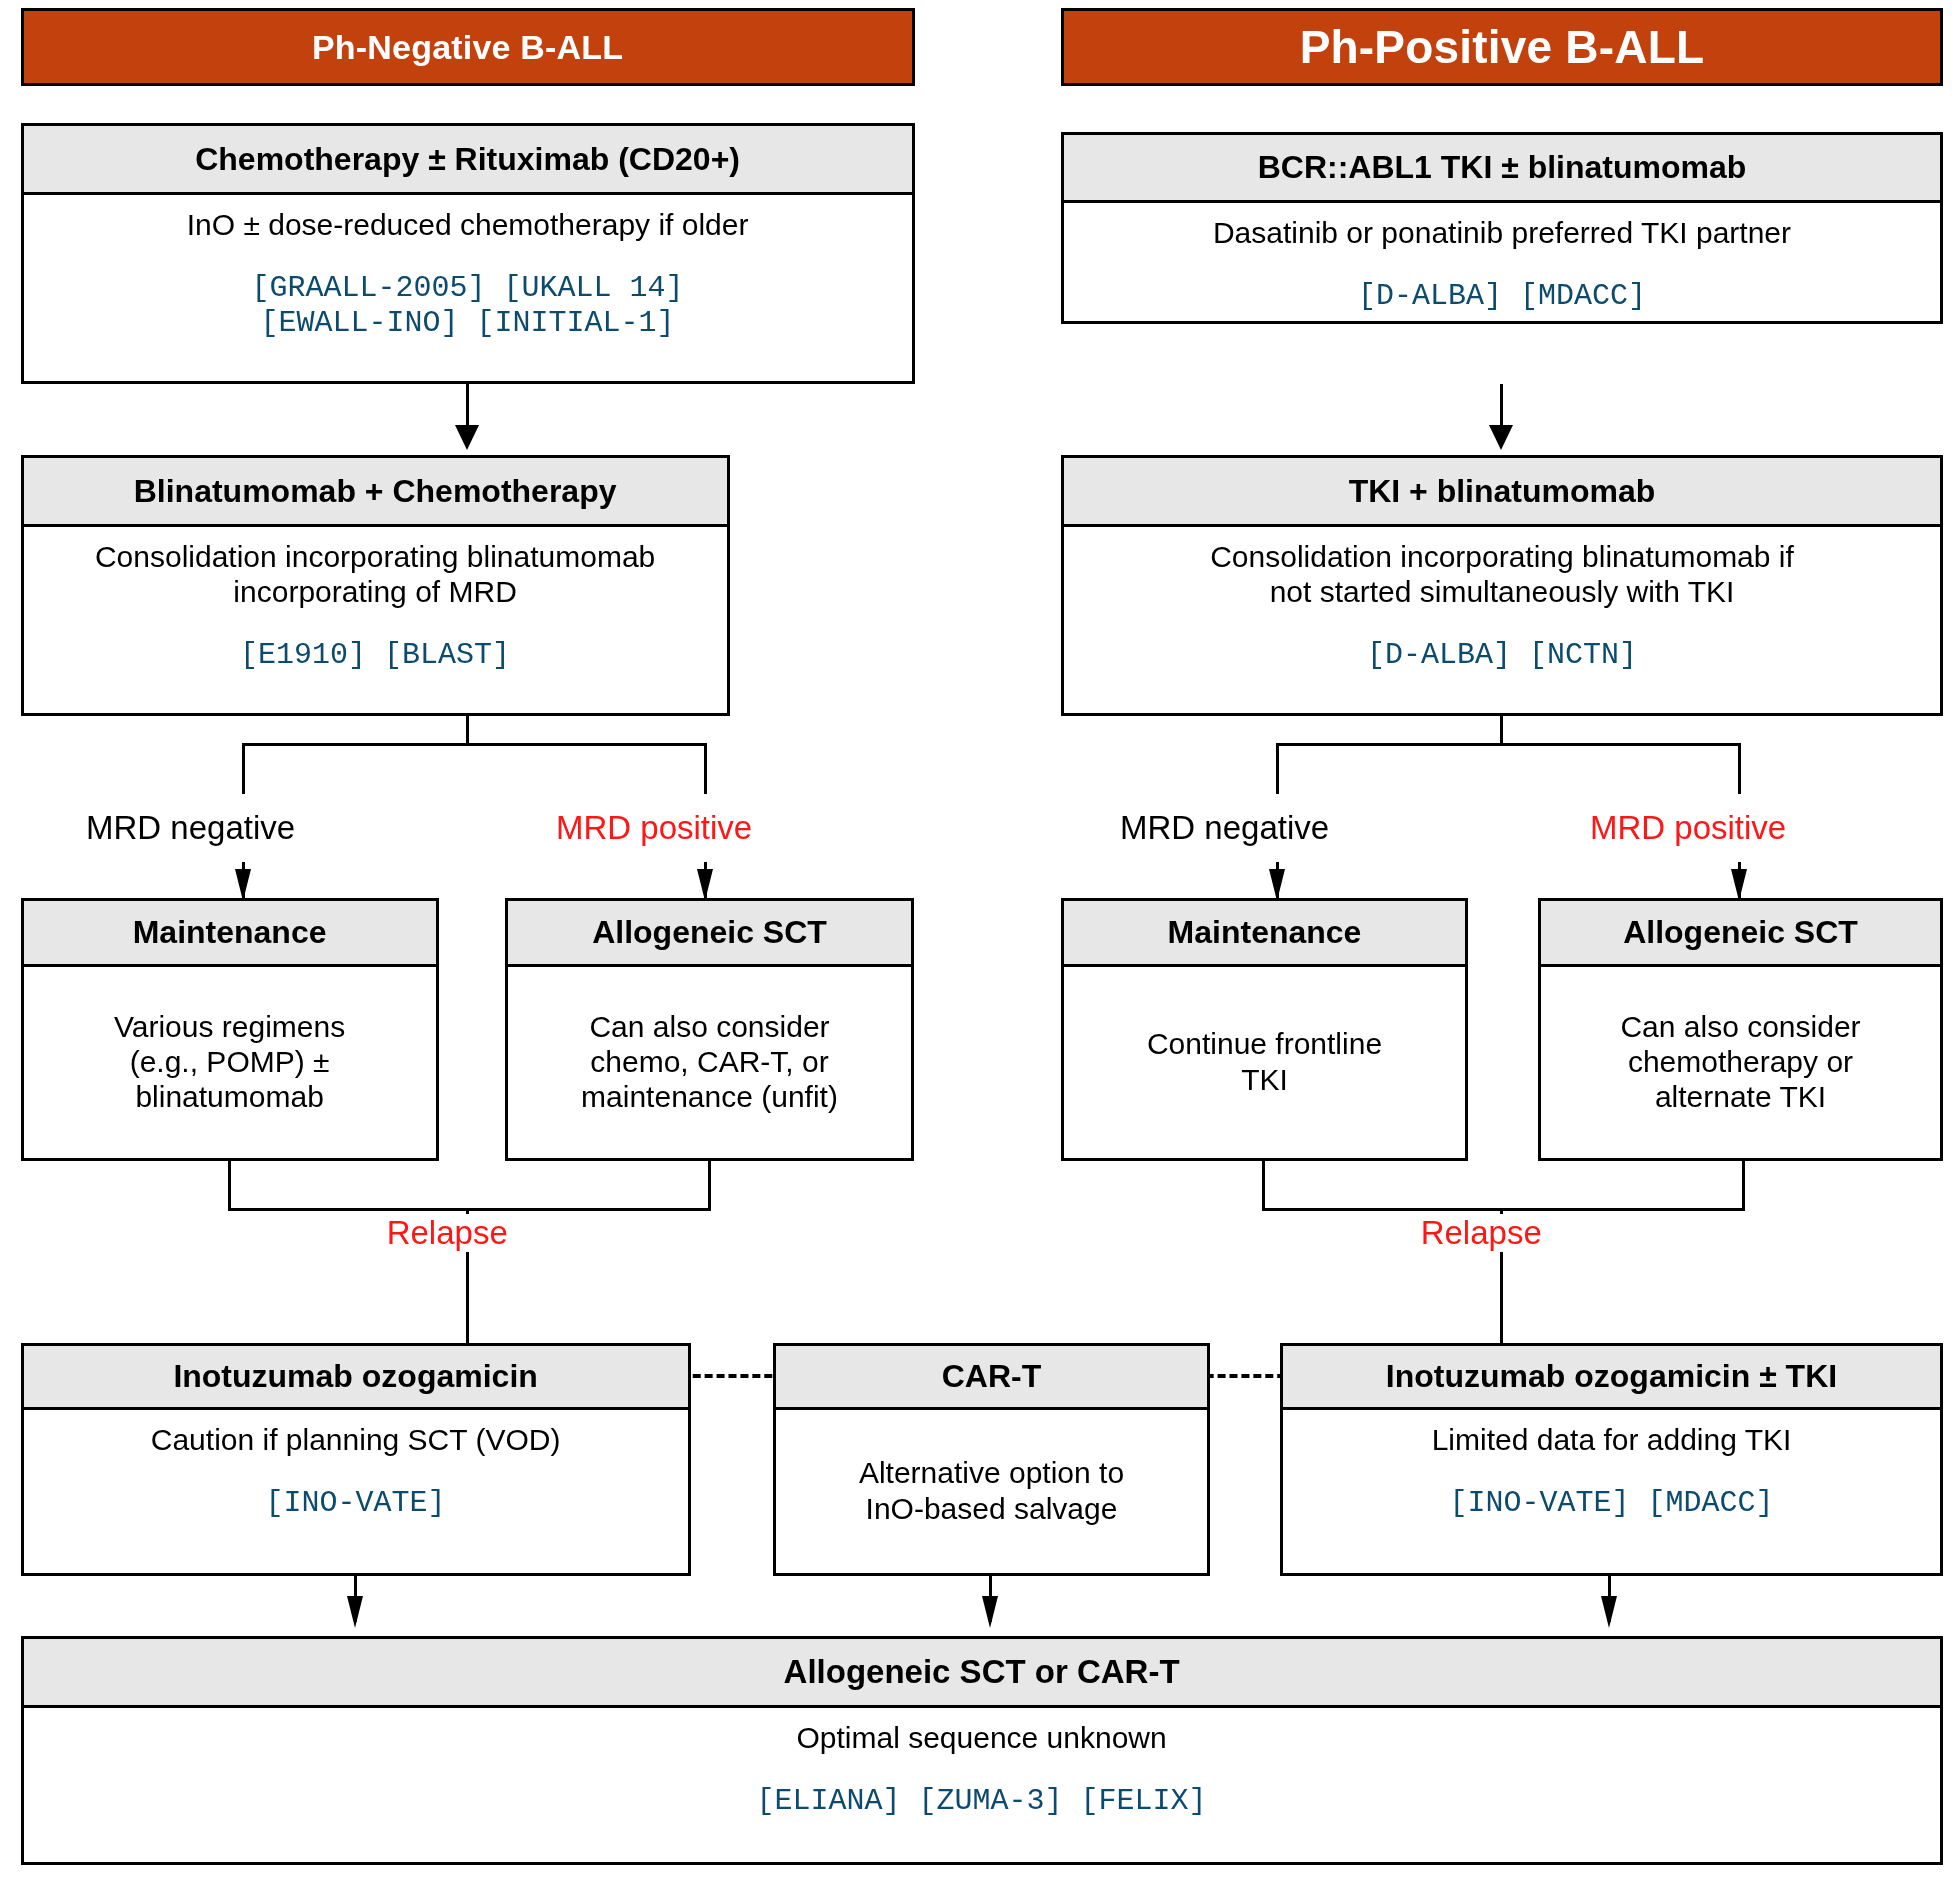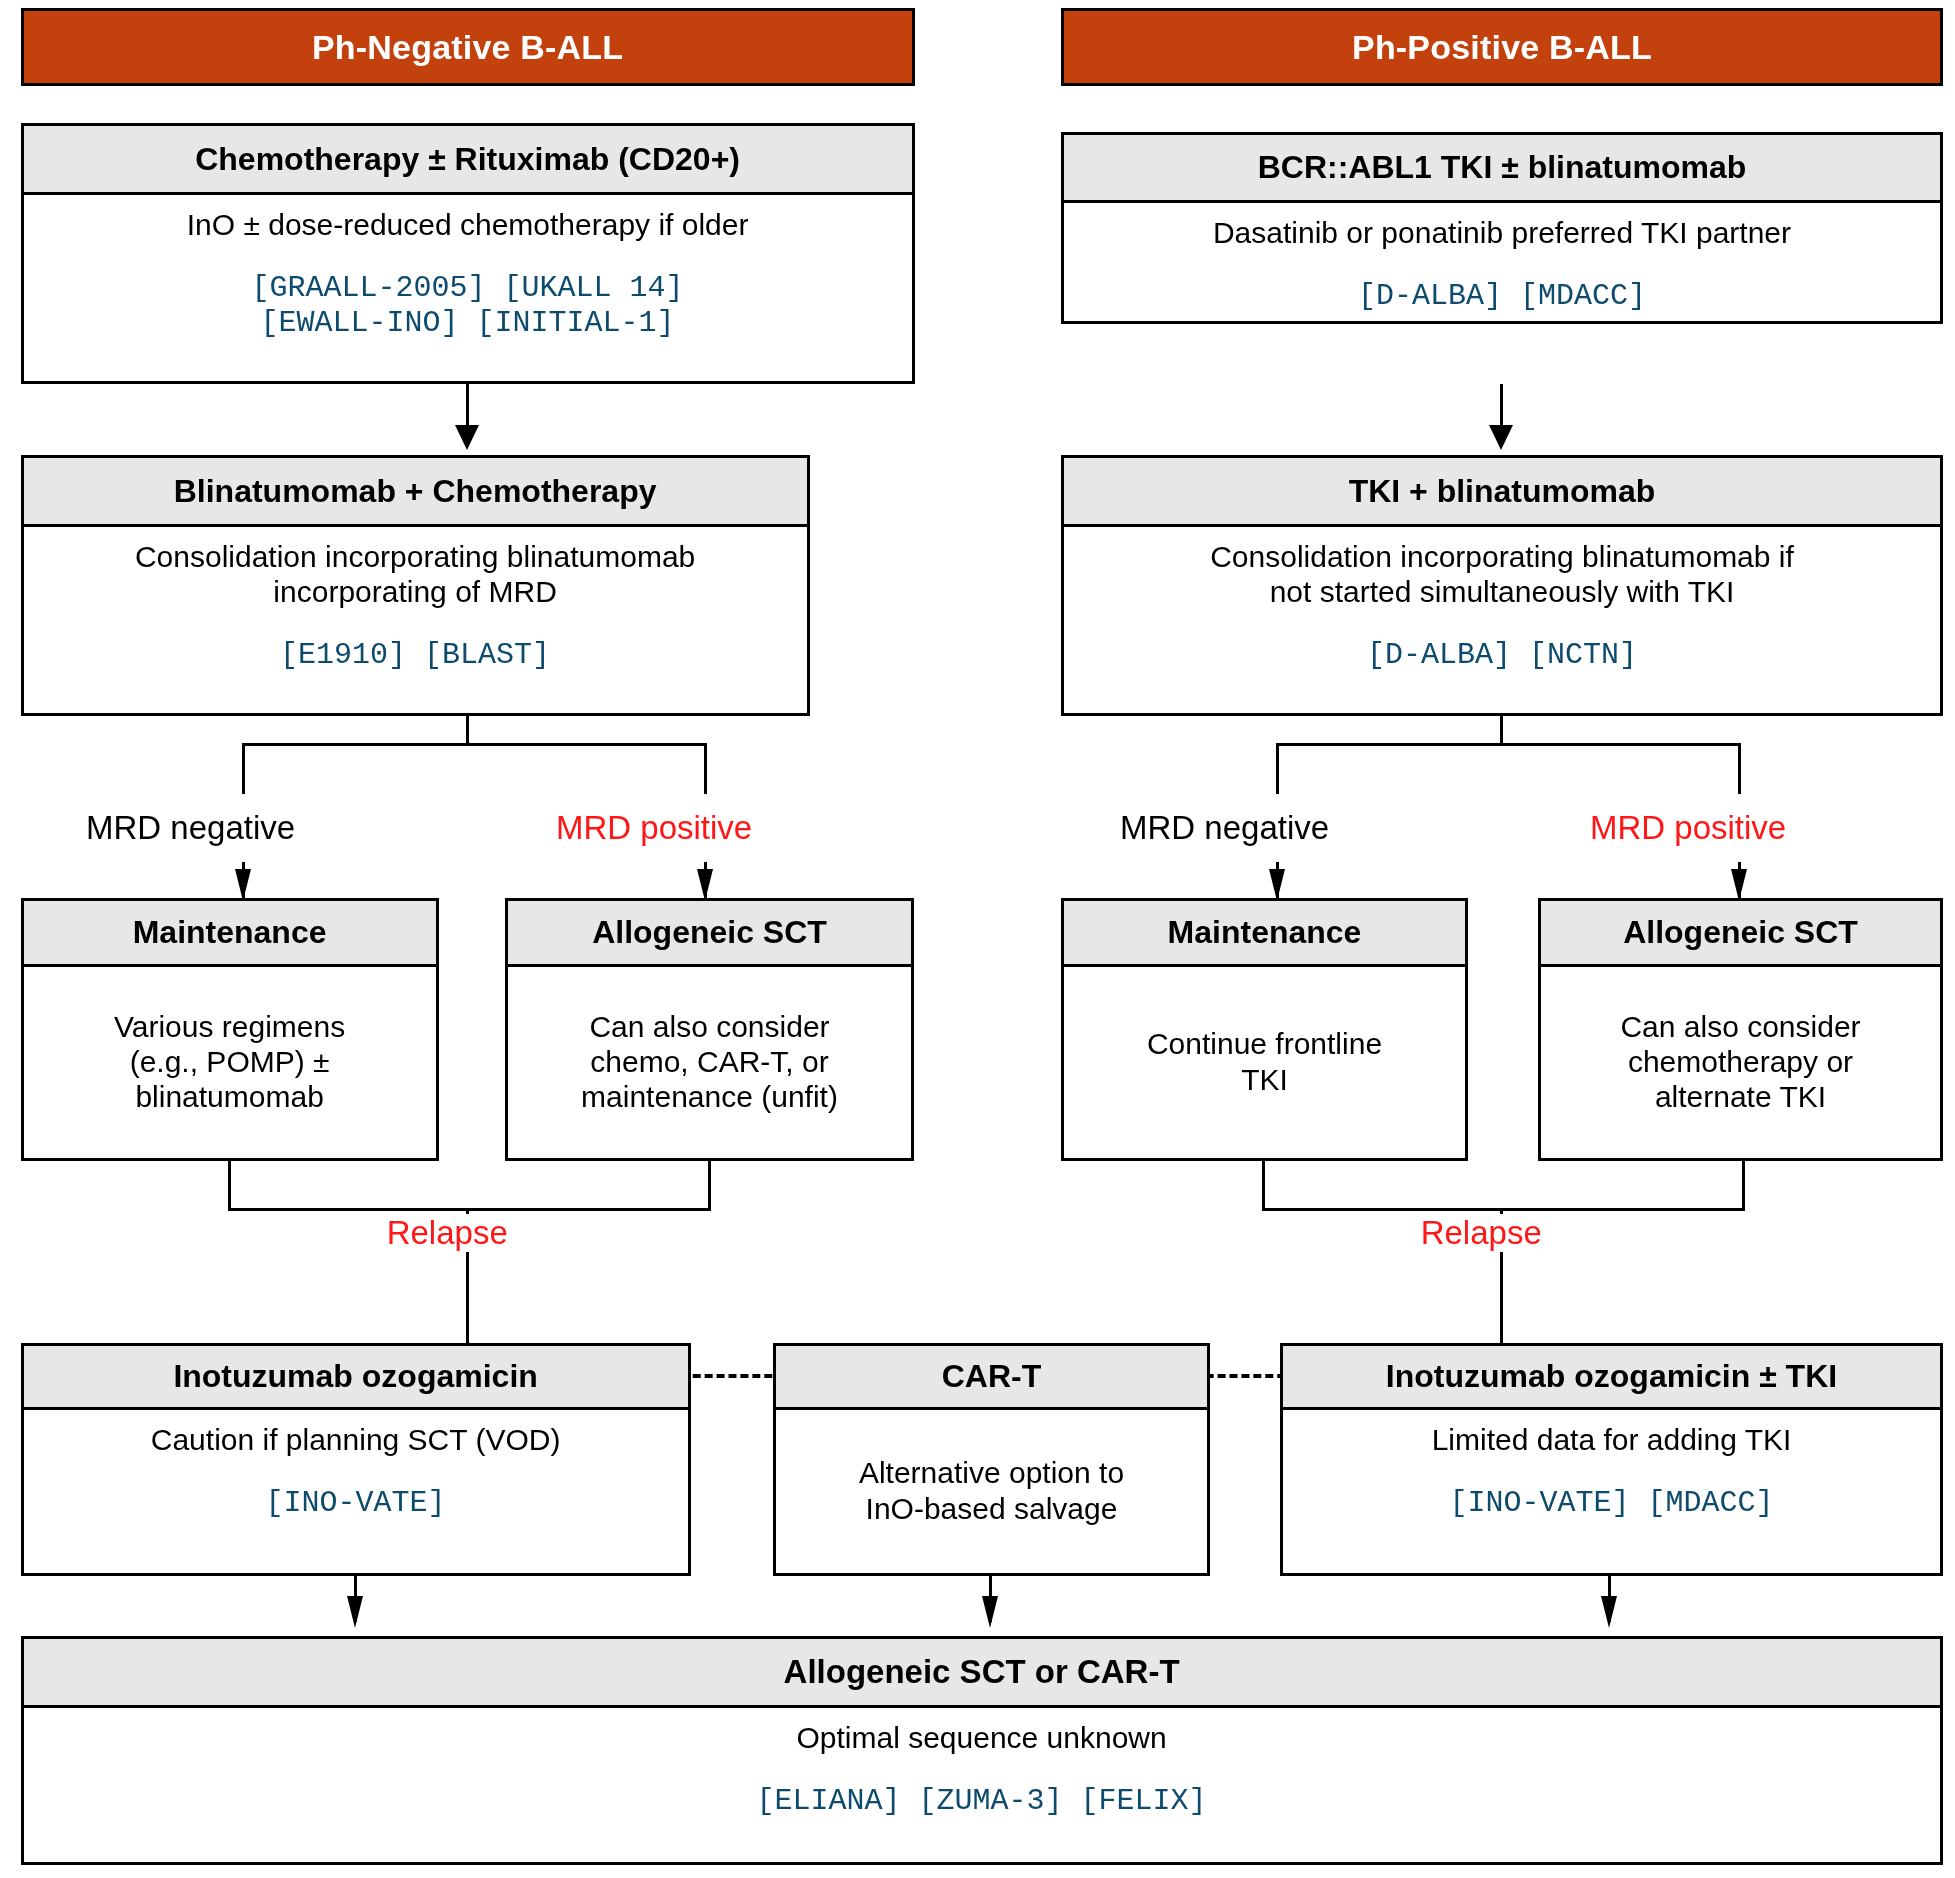--- a/index.html
+++ b/index.html
@@ -94,21 +94,21 @@
   .edgelbl.rel{color:#ff1616;}
 </style>
 </head>
 <body>
 
 <div id="canvas">
 
   <div class="banner" style="left:20.6px; top:8.2px; width:894px; height:78px; font-size:34px;">
     <span>Ph-Negative B-ALL</span>
   </div>
-  <div class="banner" style="left:1061px; top:8.2px; width:882px; height:78px; font-size:34px;">
+  <div class="banner" style="left:1061px; top:8.2px; width:882px; height:78px; font-size:46px;">
     <span>Ph-Positive B-ALL</span>
   </div>
 
   <div class="node" style="left:20.6px; top:123px; width:894px; height:261px;">
     <div class="hdr" style="height:69px; font-size:32px;align-items:center;">
       <span>Chemotherapy ± Rituximab (CD20+)</span>
     </div>
     <div class="body">
       <div class="line" style="font-size:30px;">InO ± dose-reduced chemotherapy if older</div>
       <div class="trials" style="font-size:30px;">[GRAALL-2005] [UKALL 14]</div>
@@ -125,21 +125,21 @@
       <div class="trials" style="font-size:30px;">[D-ALBA] [MDACC]</div>
     </div>
   </div>
 
   <div class="vline" style="left:466px; top:384px; height:46px;"></div>
   <div class="arrowhead" style="left:455px; top:425px;"></div>
 
   <div class="vline" style="left:1500px; top:384px; height:46px;"></div>
   <div class="arrowhead" style="left:1489px; top:425px;"></div>
 
-  <div class="node" style="left:20.6px; top:455px; width:789px; height:261px;">
+  <div class="node" style="left:20.6px; top:455px; width:709px; height:261px;">
     <div class="hdr" style="height:69px; font-size:32px;">
       <span>Blinatumomab + Chemotherapy</span>
     </div>
     <div class="body">
       <div class="line" style="font-size:30px;">Consolidation incorporating blinatumomab</div>
       <div class="line" style="font-size:30px;">incorporating of MRD</div>
       <div class="trials" style="font-size:30px;">[E1910] [BLAST]</div>
     </div>
   </div>
 

